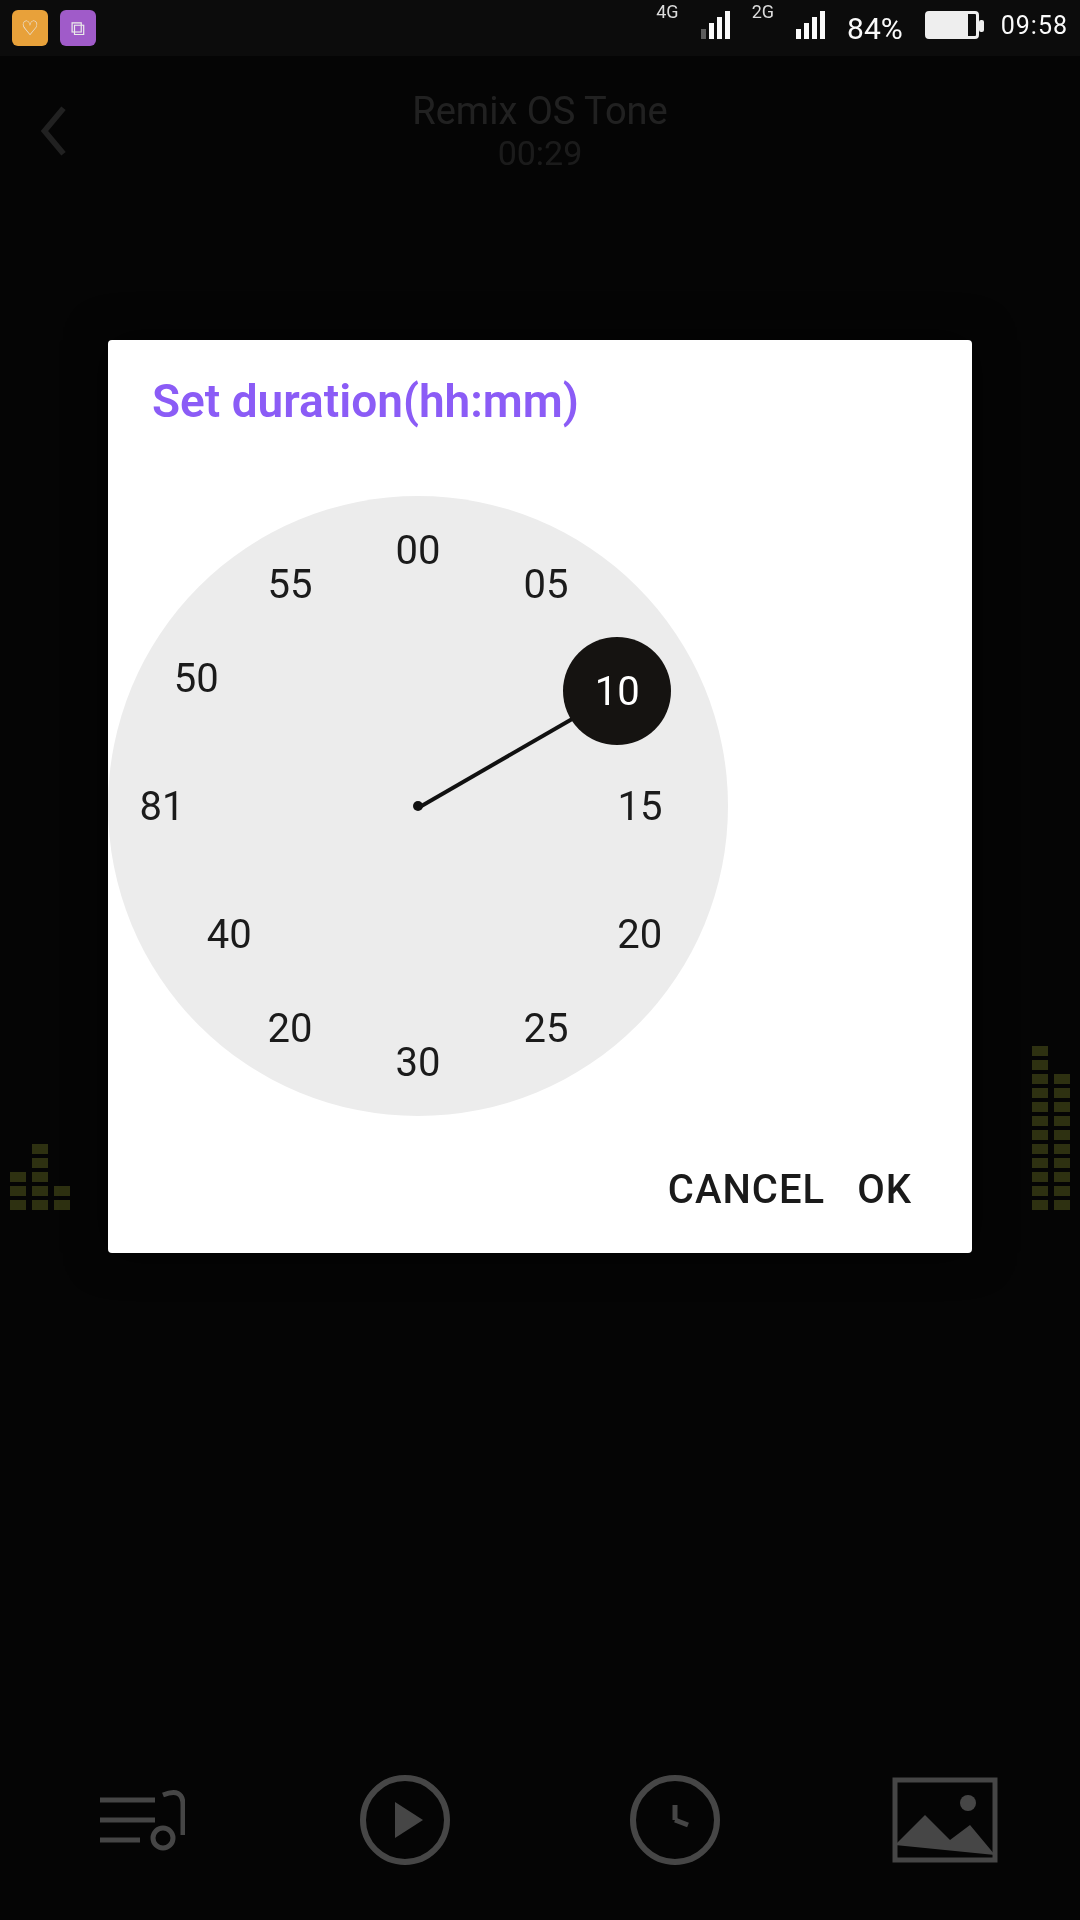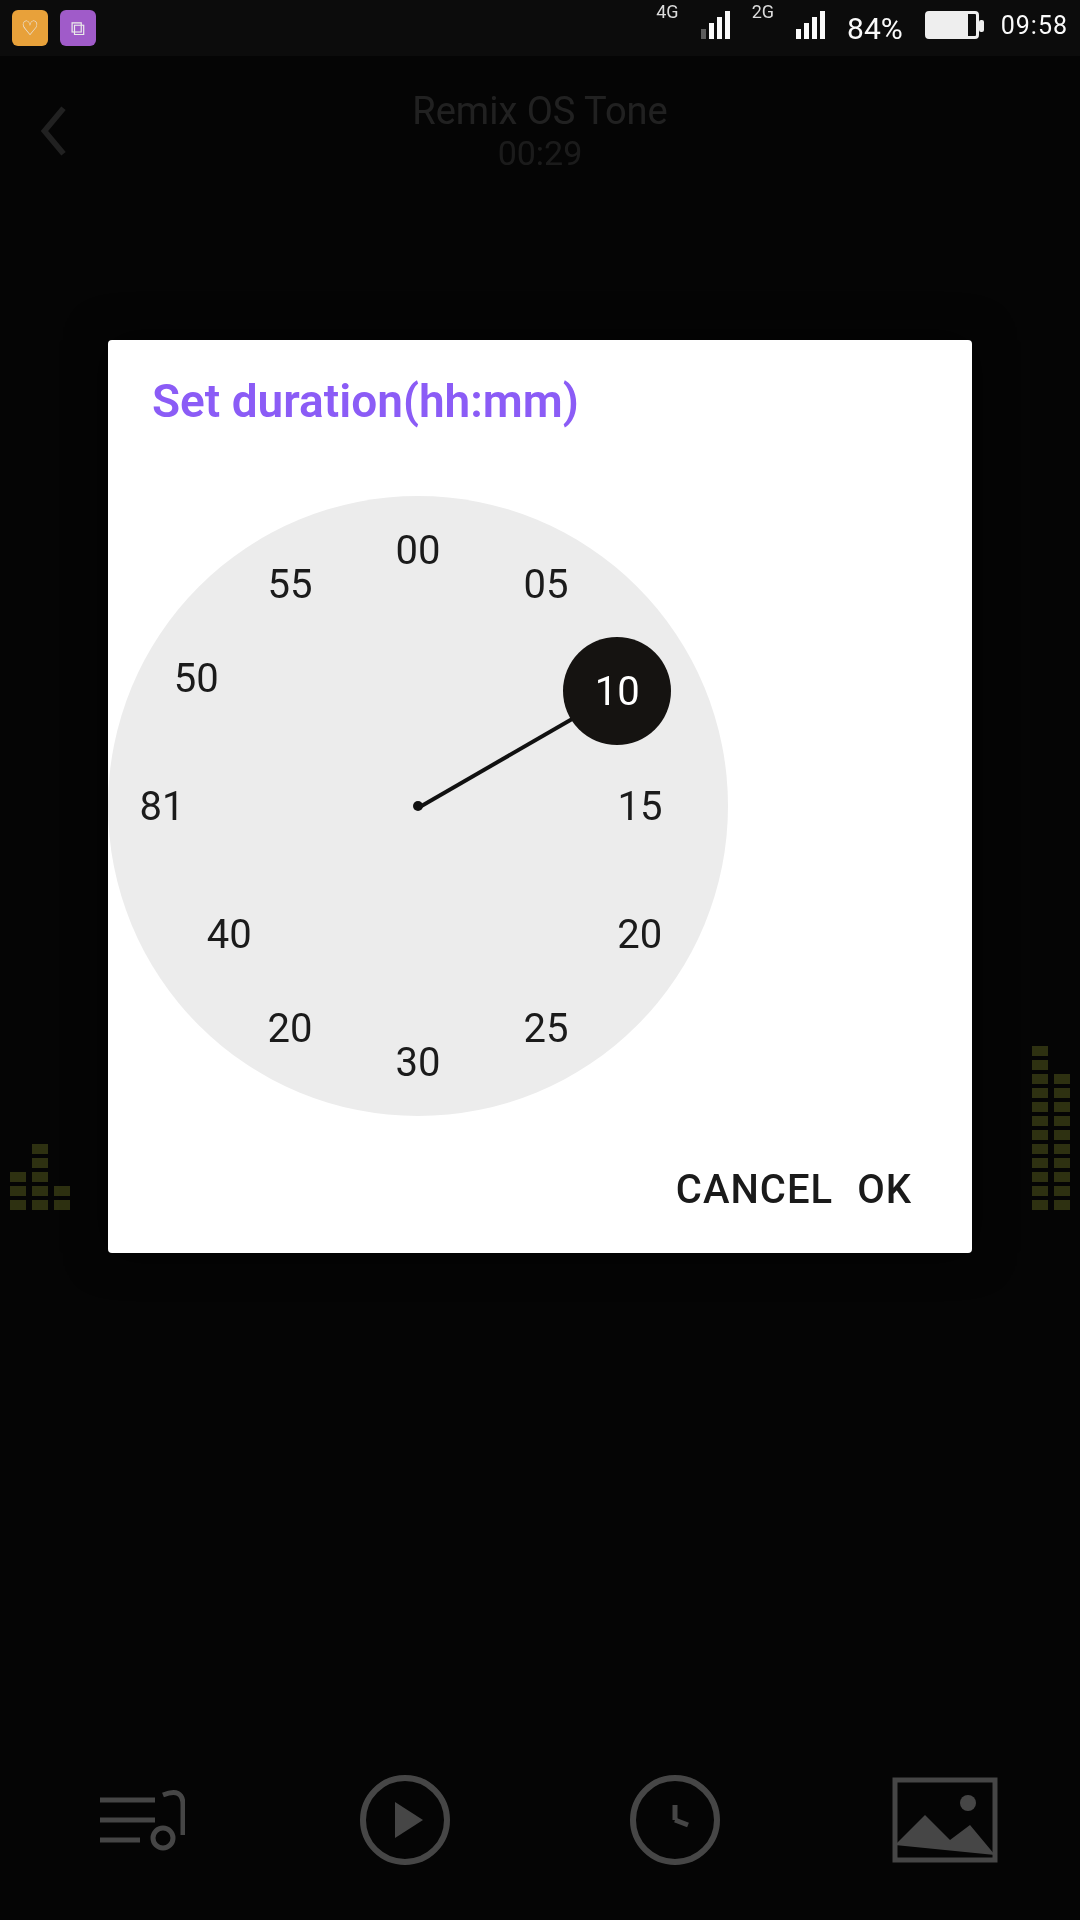--- a/index.html
+++ b/index.html
@@ -47,21 +47,21 @@
   .duration-display .colon{ color:#9b9b9b; font-size:150px; padding:0 8px;}
   .duration-display .mm{ color:#fff; font-size:150px; font-weight:400; letter-spacing:4px;}
 
   .clock-wrap{ display:flex; padding:40px 0 24px;}
   .clock-face{ width:620px; height:620px; border-radius:50%; background:#ececec; position:relative;}
   .tick{ position:absolute; font-size:40px; color:#1b1b1b; transform:translate(-50%,-50%); font-weight:400;}
   .hand{ position:absolute; left:50%; top:50%; height:4px; background:#111; transform-origin:0 50%;}
   .hand-dot{ position:absolute; width:10px; height:10px; background:#111; border-radius:50%; left:50%; top:50%; transform:translate(-50%,-50%);}  
   .knob{ position:absolute; width:108px; height:108px; border-radius:50%; background:#151311; color:#fff; display:flex; align-items:center; justify-content:center; font-size:40px; transform:translate(-50%,-50%);}  
 
-  .dialog-actions{ display:flex; justify-content:flex-end; gap:24px; padding:26px 60px 40px;}
+  .dialog-actions{ display:flex; justify-content:flex-end; gap:32px; padding:26px 60px 40px;}
   .dialog-actions .btn{ font-size:40px; font-weight:500; color:#1a1a1a; letter-spacing:1px;}
 
   
   .bottom-nav{ position:absolute; bottom:0; left:0; right:0; height:200px; display:flex; align-items:center; justify-content:space-around; opacity:.32;}
   .bottom-nav .nav-item{ width:120px; height:120px; display:flex; align-items:center; justify-content:center;}
   .bottom-nav svg{stroke:#cfcfcf; fill:none; stroke-width:5;}
   .round{ width:90px; height:90px; border:6px solid #cfcfcf; border-radius:50%; display:flex; align-items:center; justify-content:center;}
   .play-tri{ width:0;height:0;border-left:28px solid #cfcfcf;border-top:18px solid transparent;border-bottom:18px solid transparent; margin-left:8px;}
 
   .scrim{ position:absolute; inset:56px 0 0 0; background:rgba(0,0,0,.55);}  

